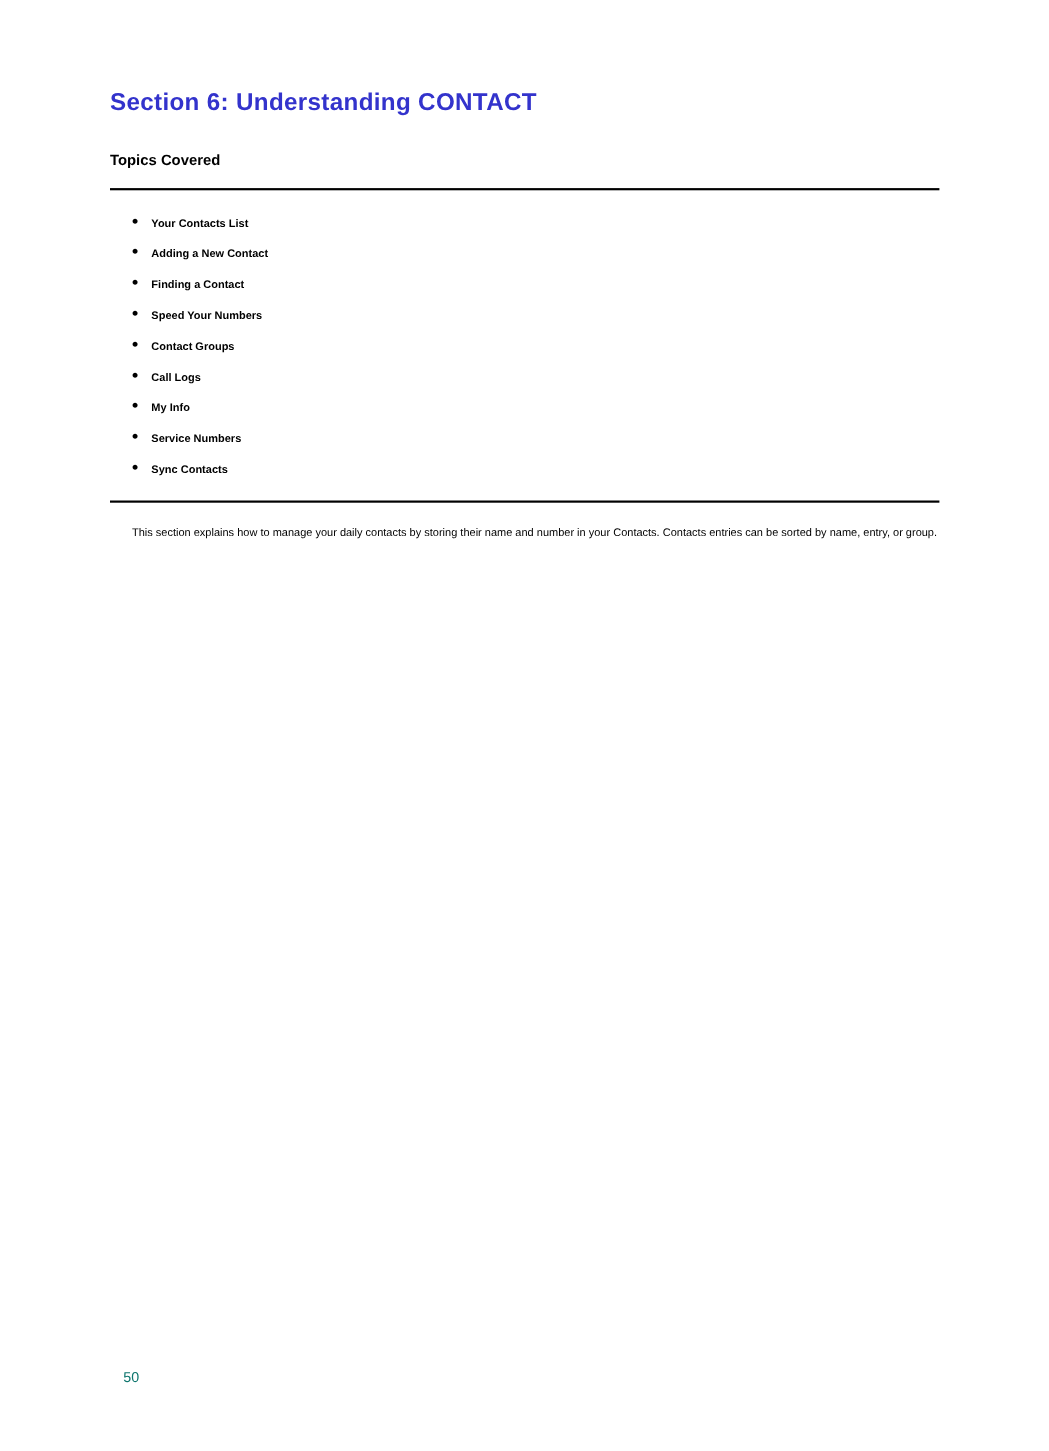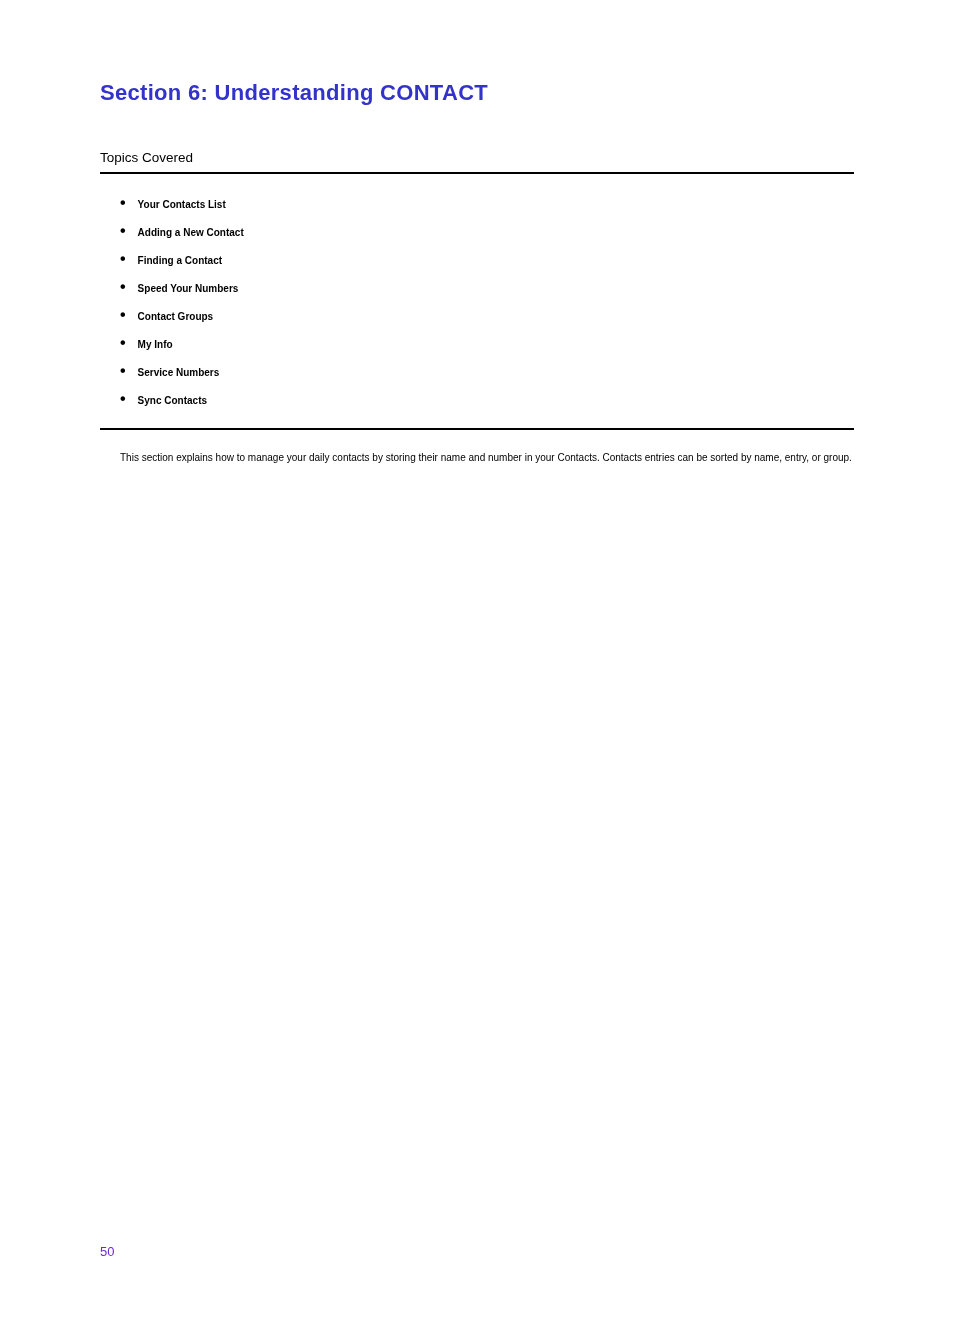--- a/index.html
+++ b/index.html
@@ -21,29 +21,29 @@
     .page-container {
       padding: 80px 100px 80px 100px;
       max-width: 954px;
     }
 
     .section-title {
       font-size: 22px;
       font-weight: bold;
       color: #3333cc;
       font-family: Arial, Helvetica, sans-serif;
-      margin-bottom: 44px;
+      margin-bottom: 32px;
       letter-spacing: 0.3px;
     }
 
     .topics-header {
       font-size: 13.5px;
-      font-weight: normal;
+      font-weight: bold;
       color: #000000;
-      margin-bottom: 7px;
+      margin-bottom: 18px;
     }
 
     .divider-top {
       border: none;
       border-top: 2px solid #000000;
       margin-bottom: 20px;
     }
 
     .divider-bottom {
       border: none;
@@ -79,23 +79,23 @@
       font-size: 10px;
       color: #000000;
       line-height: 1.6;
       padding-left: 20px;
       margin-top: 18px;
     }
 
     .page-number {
       position: absolute;
       bottom: 60px;
-      left: 100px;
+      left: 112px;
       font-size: 13px;
-      color: #6d28d9;
+      color: #0f766e;
     }
   </style>
 </head>
 <body>
 
 <div class="page-container">
 
   <h1 class="section-title">Section 6: Understanding CONTACT</h1>
 
   <div class="topics-header">Topics Covered</div>
@@ -112,20 +112,23 @@
     <li>
         <span>Finding a Contact</span>
       </li>
     <li>
         <span>Speed Your Numbers</span>
       </li>
     <li>
         <span>Contact Groups</span>
       </li>
     <li>
+        <span>Call Logs</span>
+      </li>
+    <li>
         <span>My Info</span>
       </li>
     <li>
         <span>Service Numbers</span>
       </li>
     <li>
         <span>Sync Contacts</span>
       </li>
   </ul>
 

